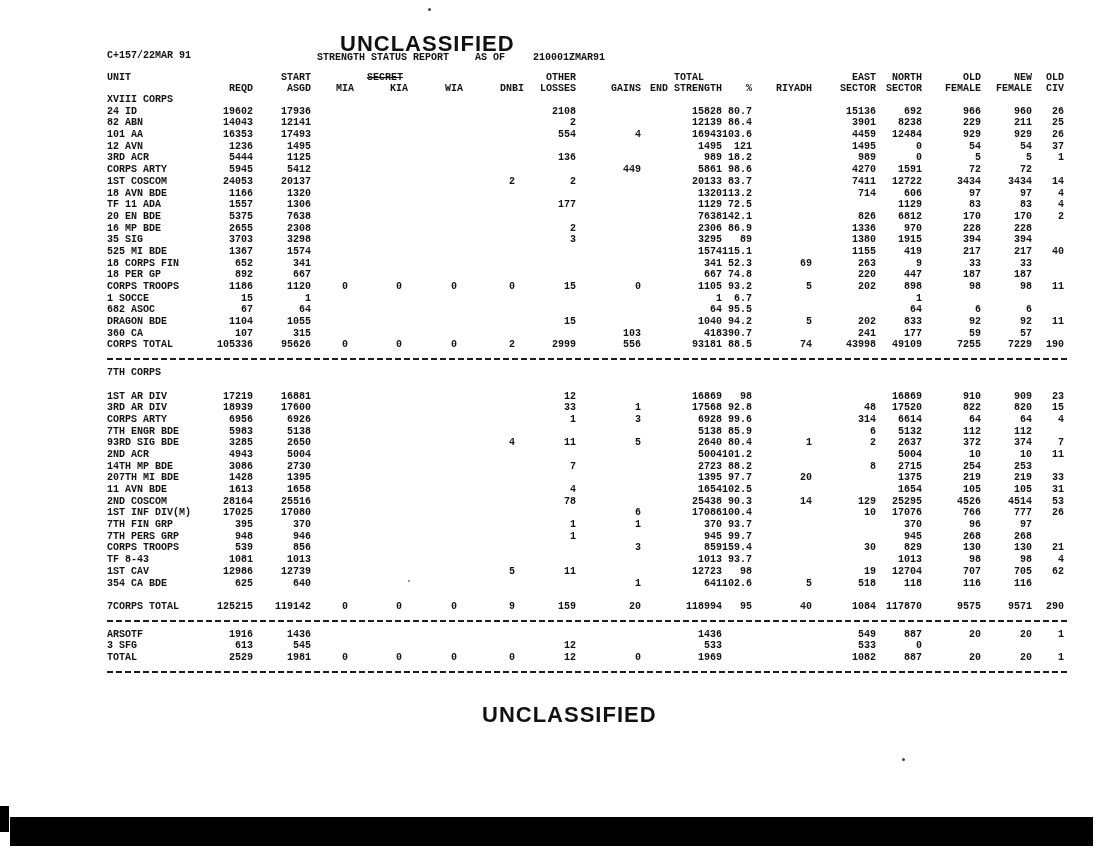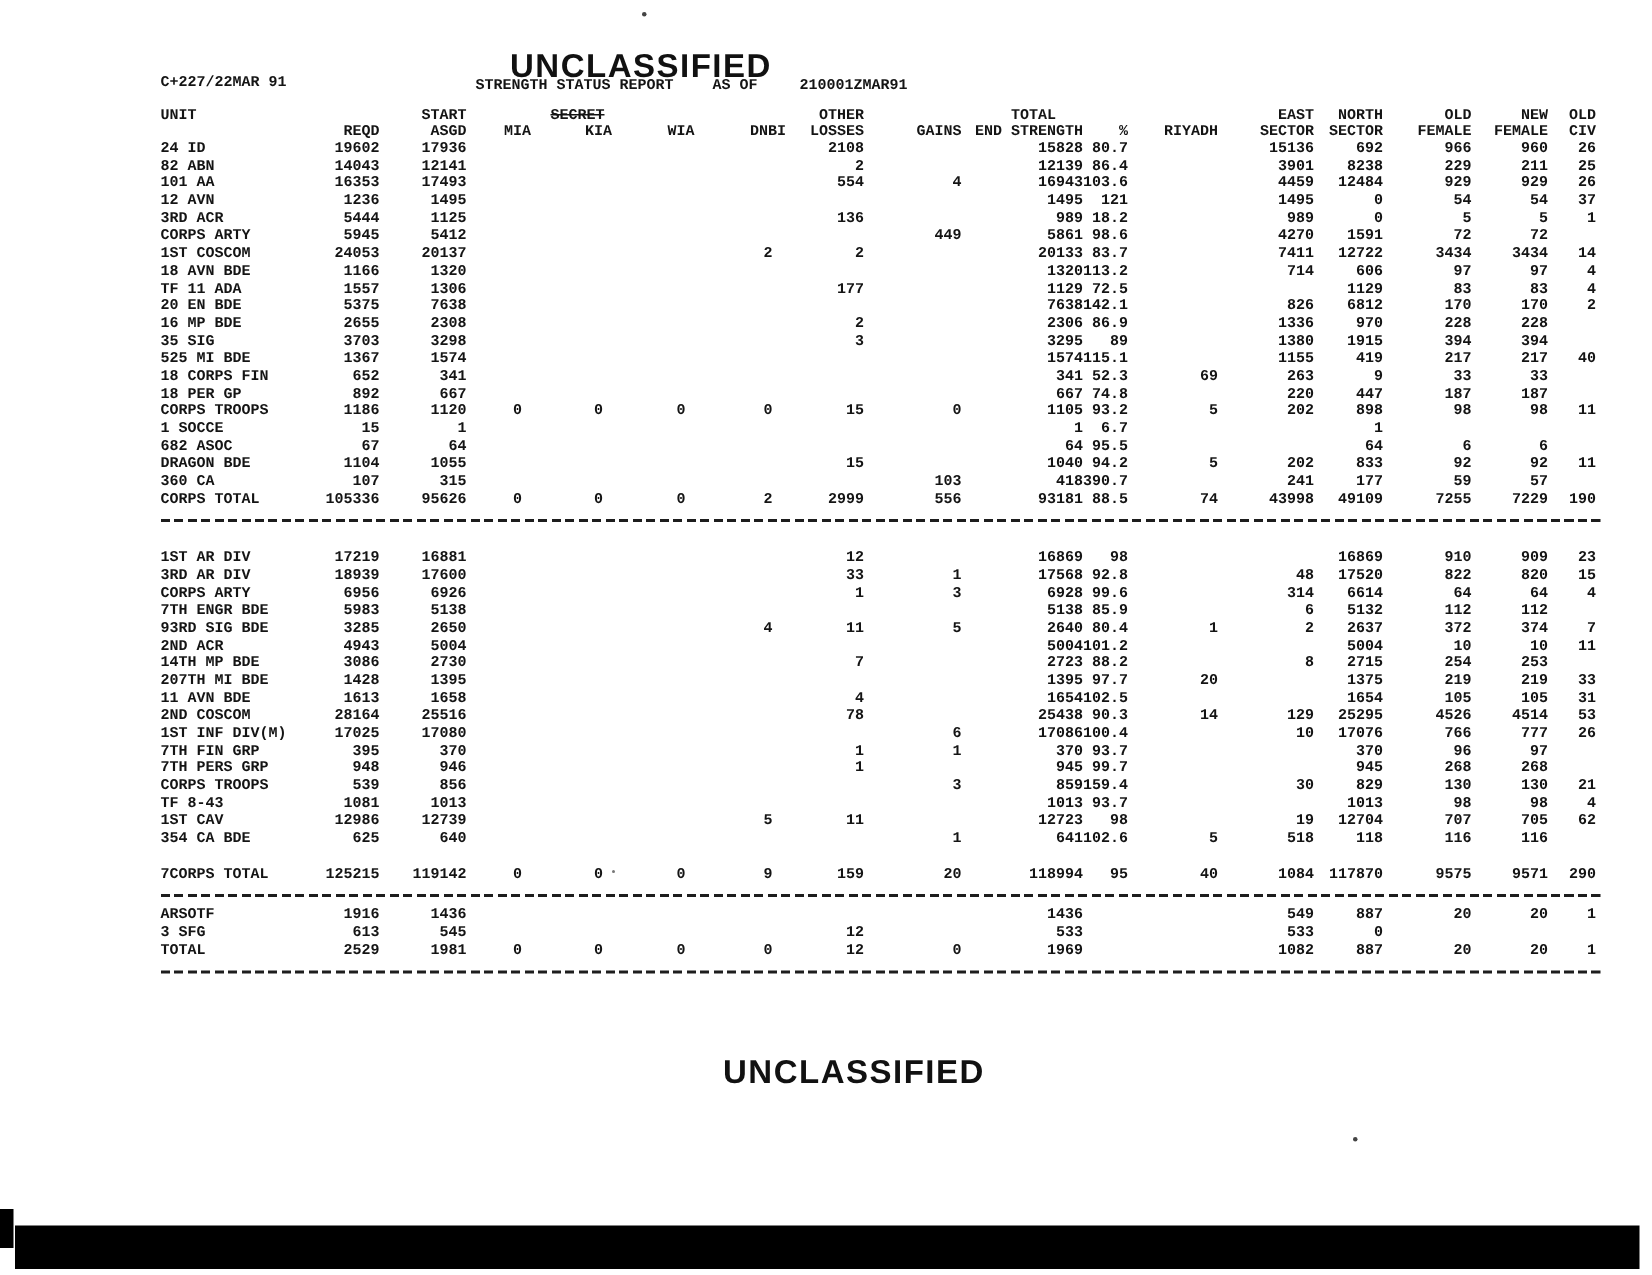--- a/index.html
+++ b/index.html
@@ -51,29 +51,30 @@
   .speck{position:absolute;background:#444;border-radius:50%;}
   .s1{left:428px;top:8px;width:3px;height:3px;}
   .s2{left:902px;top:758px;width:3px;height:3px;}
   .s3{left:408px;top:580px;width:2px;height:2px;background:#777;}
 </style>
 </head>
 <body>
 
 <div class="page">
 
-  <div class="doc-date">C+227/22MAR 91</div>
+  <div class="doc-date">C+157/22MAR 91</div>
 
   <div class="unclass-top">UNCLASSIFIED</div>
 
   <div class="report-line"><span>STRENGTH STATUS REPORT</span><span class="gap1">AS OF</span><span class="gap2">210001ZMAR91</span></div>
 
   <div id="table-root">
       <div class="hrow hl1"><div class="hcell align-left hcol-unit" style="width: 100px;"><span>UNIT</span></div><div class="hcell align-right hcol-reqd" style="width: 46px;"><span></span></div><div class="hcell align-right hcol-start-asgd" style="width: 58px;"><span>START</span></div><div class="hcell align-center hcol-mia" style="width: 68px;"><span></span></div><div class="hcell align-center hcol-kia" style="width: 40px;"><span class="strike">SECRET</span></div><div class="hcell align-center hcol-wia" style="width: 70px;"><span></span></div><div class="hcell align-center hcol-dnbi" style="width: 46px;"><span></span></div><div class="hcell align-right hcol-other-losses" style="width: 41px;"><span>OTHER</span></div><div class="hcell align-right hcol-gains" style="width: 65px;"><span></span></div><div class="hcell align-right hcol-end-strength" style="width: 81px;"><span>TOTAL</span></div><div class="hcell align-right hcol-pct" style="width: 30px;"><span></span></div><div class="hcell align-right hcol-riyadh" style="width: 60px;"><span></span></div><div class="hcell align-right hcol-east-sector" style="width: 64px;"><span>EAST</span></div><div class="hcell align-right hcol-north-sector" style="width: 46px;"><span>NORTH</span></div><div class="hcell align-right hcol-old-female" style="width: 59px;"><span>OLD</span></div><div class="hcell align-right hcol-new-female" style="width: 51px;"><span>NEW</span></div><div class="hcell align-right hcol-old-civ" style="width: 32px;"><span>OLD</span></div></div>
       <div class="hrow hl2"><div class="hcell align-left hcol-unit" style="width: 100px;"><span></span></div><div class="hcell align-right hcol-reqd" style="width: 46px;"><span>REQD</span></div><div class="hcell align-right hcol-start-asgd" style="width: 58px;"><span>ASGD</span></div><div class="hcell align-center hcol-mia" style="width: 68px;"><span>MIA</span></div><div class="hcell align-center hcol-kia" style="width: 40px;"><span>KIA</span></div><div class="hcell align-center hcol-wia" style="width: 70px;"><span>WIA</span></div><div class="hcell align-center hcol-dnbi" style="width: 46px;"><span>DNBI</span></div><div class="hcell align-right hcol-other-losses" style="width: 41px;"><span>LOSSES</span></div><div class="hcell align-right hcol-gains" style="width: 65px;"><span>GAINS</span></div><div class="hcell align-right hcol-end-strength" style="width: 81px;"><span>END STRENGTH</span></div><div class="hcell align-right hcol-pct" style="width: 30px;"><span>%</span></div><div class="hcell align-right hcol-riyadh" style="width: 60px;"><span>RIYADH</span></div><div class="hcell align-right hcol-east-sector" style="width: 64px;"><span>SECTOR</span></div><div class="hcell align-right hcol-north-sector" style="width: 46px;"><span>SECTOR</span></div><div class="hcell align-right hcol-old-female" style="width: 59px;"><span>FEMALE</span></div><div class="hcell align-right hcol-new-female" style="width: 51px;"><span>FEMALE</span></div><div class="hcell align-right hcol-old-civ" style="width: 32px;"><span>CIV</span></div></div>
+      <div class="section-title">XVIII CORPS</div>
       <div class="trow"><div class="tcell align-left" style="width: 100px;">24 ID</div><div class="tcell align-right" style="width: 46px;">19602</div><div class="tcell align-right" style="width: 58px;">17936</div><div class="tcell align-center" style="width: 68px;"></div><div class="tcell align-center" style="width: 40px;"></div><div class="tcell align-center" style="width: 70px;"></div><div class="tcell align-center" style="width: 46px;"></div><div class="tcell align-right" style="width: 41px;">2108</div><div class="tcell align-right" style="width: 65px;"></div><div class="tcell align-right" style="width: 81px;">15828</div><div class="tcell align-right" style="width: 30px;">80.7</div><div class="tcell align-right" style="width: 60px;"></div><div class="tcell align-right" style="width: 64px;">15136</div><div class="tcell align-right" style="width: 46px;">692</div><div class="tcell align-right" style="width: 59px;">966</div><div class="tcell align-right" style="width: 51px;">960</div><div class="tcell align-right" style="width: 32px;">26</div></div>
       <div class="trow"><div class="tcell align-left" style="width: 100px;">82 ABN</div><div class="tcell align-right" style="width: 46px;">14043</div><div class="tcell align-right" style="width: 58px;">12141</div><div class="tcell align-center" style="width: 68px;"></div><div class="tcell align-center" style="width: 40px;"></div><div class="tcell align-center" style="width: 70px;"></div><div class="tcell align-center" style="width: 46px;"></div><div class="tcell align-right" style="width: 41px;">2</div><div class="tcell align-right" style="width: 65px;"></div><div class="tcell align-right" style="width: 81px;">12139</div><div class="tcell align-right" style="width: 30px;">86.4</div><div class="tcell align-right" style="width: 60px;"></div><div class="tcell align-right" style="width: 64px;">3901</div><div class="tcell align-right" style="width: 46px;">8238</div><div class="tcell align-right" style="width: 59px;">229</div><div class="tcell align-right" style="width: 51px;">211</div><div class="tcell align-right" style="width: 32px;">25</div></div>
       <div class="trow"><div class="tcell align-left" style="width: 100px;">101 AA</div><div class="tcell align-right" style="width: 46px;">16353</div><div class="tcell align-right" style="width: 58px;">17493</div><div class="tcell align-center" style="width: 68px;"></div><div class="tcell align-center" style="width: 40px;"></div><div class="tcell align-center" style="width: 70px;"></div><div class="tcell align-center" style="width: 46px;"></div><div class="tcell align-right" style="width: 41px;">554</div><div class="tcell align-right" style="width: 65px;">4</div><div class="tcell align-right" style="width: 81px;">16943</div><div class="tcell align-right" style="width: 30px;">103.6</div><div class="tcell align-right" style="width: 60px;"></div><div class="tcell align-right" style="width: 64px;">4459</div><div class="tcell align-right" style="width: 46px;">12484</div><div class="tcell align-right" style="width: 59px;">929</div><div class="tcell align-right" style="width: 51px;">929</div><div class="tcell align-right" style="width: 32px;">26</div></div>
       <div class="trow"><div class="tcell align-left" style="width: 100px;">12 AVN</div><div class="tcell align-right" style="width: 46px;">1236</div><div class="tcell align-right" style="width: 58px;">1495</div><div class="tcell align-center" style="width: 68px;"></div><div class="tcell align-center" style="width: 40px;"></div><div class="tcell align-center" style="width: 70px;"></div><div class="tcell align-center" style="width: 46px;"></div><div class="tcell align-right" style="width: 41px;"></div><div class="tcell align-right" style="width: 65px;"></div><div class="tcell align-right" style="width: 81px;">1495</div><div class="tcell align-right" style="width: 30px;">121</div><div class="tcell align-right" style="width: 60px;"></div><div class="tcell align-right" style="width: 64px;">1495</div><div class="tcell align-right" style="width: 46px;">0</div><div class="tcell align-right" style="width: 59px;">54</div><div class="tcell align-right" style="width: 51px;">54</div><div class="tcell align-right" style="width: 32px;">37</div></div>
       <div class="trow"><div class="tcell align-left" style="width: 100px;">3RD ACR</div><div class="tcell align-right" style="width: 46px;">5444</div><div class="tcell align-right" style="width: 58px;">1125</div><div class="tcell align-center" style="width: 68px;"></div><div class="tcell align-center" style="width: 40px;"></div><div class="tcell align-center" style="width: 70px;"></div><div class="tcell align-center" style="width: 46px;"></div><div class="tcell align-right" style="width: 41px;">136</div><div class="tcell align-right" style="width: 65px;"></div><div class="tcell align-right" style="width: 81px;">989</div><div class="tcell align-right" style="width: 30px;">18.2</div><div class="tcell align-right" style="width: 60px;"></div><div class="tcell align-right" style="width: 64px;">989</div><div class="tcell align-right" style="width: 46px;">0</div><div class="tcell align-right" style="width: 59px;">5</div><div class="tcell align-right" style="width: 51px;">5</div><div class="tcell align-right" style="width: 32px;">1</div></div>
       <div class="trow"><div class="tcell align-left" style="width: 100px;">CORPS ARTY</div><div class="tcell align-right" style="width: 46px;">5945</div><div class="tcell align-right" style="width: 58px;">5412</div><div class="tcell align-center" style="width: 68px;"></div><div class="tcell align-center" style="width: 40px;"></div><div class="tcell align-center" style="width: 70px;"></div><div class="tcell align-center" style="width: 46px;"></div><div class="tcell align-right" style="width: 41px;"></div><div class="tcell align-right" style="width: 65px;">449</div><div class="tcell align-right" style="width: 81px;">5861</div><div class="tcell align-right" style="width: 30px;">98.6</div><div class="tcell align-right" style="width: 60px;"></div><div class="tcell align-right" style="width: 64px;">4270</div><div class="tcell align-right" style="width: 46px;">1591</div><div class="tcell align-right" style="width: 59px;">72</div><div class="tcell align-right" style="width: 51px;">72</div><div class="tcell align-right" style="width: 32px;"></div></div>
       <div class="trow"><div class="tcell align-left" style="width: 100px;">1ST COSCOM</div><div class="tcell align-right" style="width: 46px;">24053</div><div class="tcell align-right" style="width: 58px;">20137</div><div class="tcell align-center" style="width: 68px;"></div><div class="tcell align-center" style="width: 40px;"></div><div class="tcell align-center" style="width: 70px;"></div><div class="tcell align-center" style="width: 46px;">2</div><div class="tcell align-right" style="width: 41px;">2</div><div class="tcell align-right" style="width: 65px;"></div><div class="tcell align-right" style="width: 81px;">20133</div><div class="tcell align-right" style="width: 30px;">83.7</div><div class="tcell align-right" style="width: 60px;"></div><div class="tcell align-right" style="width: 64px;">7411</div><div class="tcell align-right" style="width: 46px;">12722</div><div class="tcell align-right" style="width: 59px;">3434</div><div class="tcell align-right" style="width: 51px;">3434</div><div class="tcell align-right" style="width: 32px;">14</div></div>
       <div class="trow"><div class="tcell align-left" style="width: 100px;">18 AVN BDE</div><div class="tcell align-right" style="width: 46px;">1166</div><div class="tcell align-right" style="width: 58px;">1320</div><div class="tcell align-center" style="width: 68px;"></div><div class="tcell align-center" style="width: 40px;"></div><div class="tcell align-center" style="width: 70px;"></div><div class="tcell align-center" style="width: 46px;"></div><div class="tcell align-right" style="width: 41px;"></div><div class="tcell align-right" style="width: 65px;"></div><div class="tcell align-right" style="width: 81px;">1320</div><div class="tcell align-right" style="width: 30px;">113.2</div><div class="tcell align-right" style="width: 60px;"></div><div class="tcell align-right" style="width: 64px;">714</div><div class="tcell align-right" style="width: 46px;">606</div><div class="tcell align-right" style="width: 59px;">97</div><div class="tcell align-right" style="width: 51px;">97</div><div class="tcell align-right" style="width: 32px;">4</div></div>
       <div class="trow"><div class="tcell align-left" style="width: 100px;">TF 11 ADA</div><div class="tcell align-right" style="width: 46px;">1557</div><div class="tcell align-right" style="width: 58px;">1306</div><div class="tcell align-center" style="width: 68px;"></div><div class="tcell align-center" style="width: 40px;"></div><div class="tcell align-center" style="width: 70px;"></div><div class="tcell align-center" style="width: 46px;"></div><div class="tcell align-right" style="width: 41px;">177</div><div class="tcell align-right" style="width: 65px;"></div><div class="tcell align-right" style="width: 81px;">1129</div><div class="tcell align-right" style="width: 30px;">72.5</div><div class="tcell align-right" style="width: 60px;"></div><div class="tcell align-right" style="width: 64px;"></div><div class="tcell align-right" style="width: 46px;">1129</div><div class="tcell align-right" style="width: 59px;">83</div><div class="tcell align-right" style="width: 51px;">83</div><div class="tcell align-right" style="width: 32px;">4</div></div>
       <div class="trow"><div class="tcell align-left" style="width: 100px;">20 EN BDE</div><div class="tcell align-right" style="width: 46px;">5375</div><div class="tcell align-right" style="width: 58px;">7638</div><div class="tcell align-center" style="width: 68px;"></div><div class="tcell align-center" style="width: 40px;"></div><div class="tcell align-center" style="width: 70px;"></div><div class="tcell align-center" style="width: 46px;"></div><div class="tcell align-right" style="width: 41px;"></div><div class="tcell align-right" style="width: 65px;"></div><div class="tcell align-right" style="width: 81px;">7638</div><div class="tcell align-right" style="width: 30px;">142.1</div><div class="tcell align-right" style="width: 60px;"></div><div class="tcell align-right" style="width: 64px;">826</div><div class="tcell align-right" style="width: 46px;">6812</div><div class="tcell align-right" style="width: 59px;">170</div><div class="tcell align-right" style="width: 51px;">170</div><div class="tcell align-right" style="width: 32px;">2</div></div>
@@ -82,20 +83,21 @@
       <div class="trow"><div class="tcell align-left" style="width: 100px;">525 MI BDE</div><div class="tcell align-right" style="width: 46px;">1367</div><div class="tcell align-right" style="width: 58px;">1574</div><div class="tcell align-center" style="width: 68px;"></div><div class="tcell align-center" style="width: 40px;"></div><div class="tcell align-center" style="width: 70px;"></div><div class="tcell align-center" style="width: 46px;"></div><div class="tcell align-right" style="width: 41px;"></div><div class="tcell align-right" style="width: 65px;"></div><div class="tcell align-right" style="width: 81px;">1574</div><div class="tcell align-right" style="width: 30px;">115.1</div><div class="tcell align-right" style="width: 60px;"></div><div class="tcell align-right" style="width: 64px;">1155</div><div class="tcell align-right" style="width: 46px;">419</div><div class="tcell align-right" style="width: 59px;">217</div><div class="tcell align-right" style="width: 51px;">217</div><div class="tcell align-right" style="width: 32px;">40</div></div>
       <div class="trow"><div class="tcell align-left" style="width: 100px;">18 CORPS FIN</div><div class="tcell align-right" style="width: 46px;">652</div><div class="tcell align-right" style="width: 58px;">341</div><div class="tcell align-center" style="width: 68px;"></div><div class="tcell align-center" style="width: 40px;"></div><div class="tcell align-center" style="width: 70px;"></div><div class="tcell align-center" style="width: 46px;"></div><div class="tcell align-right" style="width: 41px;"></div><div class="tcell align-right" style="width: 65px;"></div><div class="tcell align-right" style="width: 81px;">341</div><div class="tcell align-right" style="width: 30px;">52.3</div><div class="tcell align-right" style="width: 60px;">69</div><div class="tcell align-right" style="width: 64px;">263</div><div class="tcell align-right" style="width: 46px;">9</div><div class="tcell align-right" style="width: 59px;">33</div><div class="tcell align-right" style="width: 51px;">33</div><div class="tcell align-right" style="width: 32px;"></div></div>
       <div class="trow"><div class="tcell align-left" style="width: 100px;">18 PER GP</div><div class="tcell align-right" style="width: 46px;">892</div><div class="tcell align-right" style="width: 58px;">667</div><div class="tcell align-center" style="width: 68px;"></div><div class="tcell align-center" style="width: 40px;"></div><div class="tcell align-center" style="width: 70px;"></div><div class="tcell align-center" style="width: 46px;"></div><div class="tcell align-right" style="width: 41px;"></div><div class="tcell align-right" style="width: 65px;"></div><div class="tcell align-right" style="width: 81px;">667</div><div class="tcell align-right" style="width: 30px;">74.8</div><div class="tcell align-right" style="width: 60px;"></div><div class="tcell align-right" style="width: 64px;">220</div><div class="tcell align-right" style="width: 46px;">447</div><div class="tcell align-right" style="width: 59px;">187</div><div class="tcell align-right" style="width: 51px;">187</div><div class="tcell align-right" style="width: 32px;"></div></div>
       <div class="trow"><div class="tcell align-left" style="width: 100px;">CORPS TROOPS</div><div class="tcell align-right" style="width: 46px;">1186</div><div class="tcell align-right" style="width: 58px;">1120</div><div class="tcell align-center" style="width: 68px;">0</div><div class="tcell align-center" style="width: 40px;">0</div><div class="tcell align-center" style="width: 70px;">0</div><div class="tcell align-center" style="width: 46px;">0</div><div class="tcell align-right" style="width: 41px;">15</div><div class="tcell align-right" style="width: 65px;">0</div><div class="tcell align-right" style="width: 81px;">1105</div><div class="tcell align-right" style="width: 30px;">93.2</div><div class="tcell align-right" style="width: 60px;">5</div><div class="tcell align-right" style="width: 64px;">202</div><div class="tcell align-right" style="width: 46px;">898</div><div class="tcell align-right" style="width: 59px;">98</div><div class="tcell align-right" style="width: 51px;">98</div><div class="tcell align-right" style="width: 32px;">11</div></div>
       <div class="trow"><div class="tcell align-left" style="width: 100px;">1 SOCCE</div><div class="tcell align-right" style="width: 46px;">15</div><div class="tcell align-right" style="width: 58px;">1</div><div class="tcell align-center" style="width: 68px;"></div><div class="tcell align-center" style="width: 40px;"></div><div class="tcell align-center" style="width: 70px;"></div><div class="tcell align-center" style="width: 46px;"></div><div class="tcell align-right" style="width: 41px;"></div><div class="tcell align-right" style="width: 65px;"></div><div class="tcell align-right" style="width: 81px;">1</div><div class="tcell align-right" style="width: 30px;">6.7</div><div class="tcell align-right" style="width: 60px;"></div><div class="tcell align-right" style="width: 64px;"></div><div class="tcell align-right" style="width: 46px;">1</div><div class="tcell align-right" style="width: 59px;"></div><div class="tcell align-right" style="width: 51px;"></div><div class="tcell align-right" style="width: 32px;"></div></div>
       <div class="trow"><div class="tcell align-left" style="width: 100px;">682 ASOC</div><div class="tcell align-right" style="width: 46px;">67</div><div class="tcell align-right" style="width: 58px;">64</div><div class="tcell align-center" style="width: 68px;"></div><div class="tcell align-center" style="width: 40px;"></div><div class="tcell align-center" style="width: 70px;"></div><div class="tcell align-center" style="width: 46px;"></div><div class="tcell align-right" style="width: 41px;"></div><div class="tcell align-right" style="width: 65px;"></div><div class="tcell align-right" style="width: 81px;">64</div><div class="tcell align-right" style="width: 30px;">95.5</div><div class="tcell align-right" style="width: 60px;"></div><div class="tcell align-right" style="width: 64px;"></div><div class="tcell align-right" style="width: 46px;">64</div><div class="tcell align-right" style="width: 59px;">6</div><div class="tcell align-right" style="width: 51px;">6</div><div class="tcell align-right" style="width: 32px;"></div></div>
       <div class="trow"><div class="tcell align-left" style="width: 100px;">DRAGON BDE</div><div class="tcell align-right" style="width: 46px;">1104</div><div class="tcell align-right" style="width: 58px;">1055</div><div class="tcell align-center" style="width: 68px;"></div><div class="tcell align-center" style="width: 40px;"></div><div class="tcell align-center" style="width: 70px;"></div><div class="tcell align-center" style="width: 46px;"></div><div class="tcell align-right" style="width: 41px;">15</div><div class="tcell align-right" style="width: 65px;"></div><div class="tcell align-right" style="width: 81px;">1040</div><div class="tcell align-right" style="width: 30px;">94.2</div><div class="tcell align-right" style="width: 60px;">5</div><div class="tcell align-right" style="width: 64px;">202</div><div class="tcell align-right" style="width: 46px;">833</div><div class="tcell align-right" style="width: 59px;">92</div><div class="tcell align-right" style="width: 51px;">92</div><div class="tcell align-right" style="width: 32px;">11</div></div>
       <div class="trow"><div class="tcell align-left" style="width: 100px;">360 CA</div><div class="tcell align-right" style="width: 46px;">107</div><div class="tcell align-right" style="width: 58px;">315</div><div class="tcell align-center" style="width: 68px;"></div><div class="tcell align-center" style="width: 40px;"></div><div class="tcell align-center" style="width: 70px;"></div><div class="tcell align-center" style="width: 46px;"></div><div class="tcell align-right" style="width: 41px;"></div><div class="tcell align-right" style="width: 65px;">103</div><div class="tcell align-right" style="width: 81px;">418</div><div class="tcell align-right" style="width: 30px;">390.7</div><div class="tcell align-right" style="width: 60px;"></div><div class="tcell align-right" style="width: 64px;">241</div><div class="tcell align-right" style="width: 46px;">177</div><div class="tcell align-right" style="width: 59px;">59</div><div class="tcell align-right" style="width: 51px;">57</div><div class="tcell align-right" style="width: 32px;"></div></div>
       <div class="trow"><div class="tcell align-left" style="width: 100px;">CORPS TOTAL</div><div class="tcell align-right" style="width: 46px;">105336</div><div class="tcell align-right" style="width: 58px;">95626</div><div class="tcell align-center" style="width: 68px;">0</div><div class="tcell align-center" style="width: 40px;">0</div><div class="tcell align-center" style="width: 70px;">0</div><div class="tcell align-center" style="width: 46px;">2</div><div class="tcell align-right" style="width: 41px;">2999</div><div class="tcell align-right" style="width: 65px;">556</div><div class="tcell align-right" style="width: 81px;">93181</div><div class="tcell align-right" style="width: 30px;">88.5</div><div class="tcell align-right" style="width: 60px;">74</div><div class="tcell align-right" style="width: 64px;">43998</div><div class="tcell align-right" style="width: 46px;">49109</div><div class="tcell align-right" style="width: 59px;">7255</div><div class="tcell align-right" style="width: 51px;">7229</div><div class="tcell align-right" style="width: 32px;">190</div></div>
       <div class="divider"></div>
+      <div class="section-title">7TH CORPS</div>
       <div class="spacer"></div>
       <div class="trow"><div class="tcell align-left" style="width: 100px;">1ST AR DIV</div><div class="tcell align-right" style="width: 46px;">17219</div><div class="tcell align-right" style="width: 58px;">16881</div><div class="tcell align-center" style="width: 68px;"></div><div class="tcell align-center" style="width: 40px;"></div><div class="tcell align-center" style="width: 70px;"></div><div class="tcell align-center" style="width: 46px;"></div><div class="tcell align-right" style="width: 41px;">12</div><div class="tcell align-right" style="width: 65px;"></div><div class="tcell align-right" style="width: 81px;">16869</div><div class="tcell align-right" style="width: 30px;">98</div><div class="tcell align-right" style="width: 60px;"></div><div class="tcell align-right" style="width: 64px;"></div><div class="tcell align-right" style="width: 46px;">16869</div><div class="tcell align-right" style="width: 59px;">910</div><div class="tcell align-right" style="width: 51px;">909</div><div class="tcell align-right" style="width: 32px;">23</div></div>
       <div class="trow"><div class="tcell align-left" style="width: 100px;">3RD AR DIV</div><div class="tcell align-right" style="width: 46px;">18939</div><div class="tcell align-right" style="width: 58px;">17600</div><div class="tcell align-center" style="width: 68px;"></div><div class="tcell align-center" style="width: 40px;"></div><div class="tcell align-center" style="width: 70px;"></div><div class="tcell align-center" style="width: 46px;"></div><div class="tcell align-right" style="width: 41px;">33</div><div class="tcell align-right" style="width: 65px;">1</div><div class="tcell align-right" style="width: 81px;">17568</div><div class="tcell align-right" style="width: 30px;">92.8</div><div class="tcell align-right" style="width: 60px;"></div><div class="tcell align-right" style="width: 64px;">48</div><div class="tcell align-right" style="width: 46px;">17520</div><div class="tcell align-right" style="width: 59px;">822</div><div class="tcell align-right" style="width: 51px;">820</div><div class="tcell align-right" style="width: 32px;">15</div></div>
       <div class="trow"><div class="tcell align-left" style="width: 100px;">CORPS ARTY</div><div class="tcell align-right" style="width: 46px;">6956</div><div class="tcell align-right" style="width: 58px;">6926</div><div class="tcell align-center" style="width: 68px;"></div><div class="tcell align-center" style="width: 40px;"></div><div class="tcell align-center" style="width: 70px;"></div><div class="tcell align-center" style="width: 46px;"></div><div class="tcell align-right" style="width: 41px;">1</div><div class="tcell align-right" style="width: 65px;">3</div><div class="tcell align-right" style="width: 81px;">6928</div><div class="tcell align-right" style="width: 30px;">99.6</div><div class="tcell align-right" style="width: 60px;"></div><div class="tcell align-right" style="width: 64px;">314</div><div class="tcell align-right" style="width: 46px;">6614</div><div class="tcell align-right" style="width: 59px;">64</div><div class="tcell align-right" style="width: 51px;">64</div><div class="tcell align-right" style="width: 32px;">4</div></div>
       <div class="trow"><div class="tcell align-left" style="width: 100px;">7TH ENGR BDE</div><div class="tcell align-right" style="width: 46px;">5983</div><div class="tcell align-right" style="width: 58px;">5138</div><div class="tcell align-center" style="width: 68px;"></div><div class="tcell align-center" style="width: 40px;"></div><div class="tcell align-center" style="width: 70px;"></div><div class="tcell align-center" style="width: 46px;"></div><div class="tcell align-right" style="width: 41px;"></div><div class="tcell align-right" style="width: 65px;"></div><div class="tcell align-right" style="width: 81px;">5138</div><div class="tcell align-right" style="width: 30px;">85.9</div><div class="tcell align-right" style="width: 60px;"></div><div class="tcell align-right" style="width: 64px;">6</div><div class="tcell align-right" style="width: 46px;">5132</div><div class="tcell align-right" style="width: 59px;">112</div><div class="tcell align-right" style="width: 51px;">112</div><div class="tcell align-right" style="width: 32px;"></div></div>
       <div class="trow"><div class="tcell align-left" style="width: 100px;">93RD SIG BDE</div><div class="tcell align-right" style="width: 46px;">3285</div><div class="tcell align-right" style="width: 58px;">2650</div><div class="tcell align-center" style="width: 68px;"></div><div class="tcell align-center" style="width: 40px;"></div><div class="tcell align-center" style="width: 70px;"></div><div class="tcell align-center" style="width: 46px;">4</div><div class="tcell align-right" style="width: 41px;">11</div><div class="tcell align-right" style="width: 65px;">5</div><div class="tcell align-right" style="width: 81px;">2640</div><div class="tcell align-right" style="width: 30px;">80.4</div><div class="tcell align-right" style="width: 60px;">1</div><div class="tcell align-right" style="width: 64px;">2</div><div class="tcell align-right" style="width: 46px;">2637</div><div class="tcell align-right" style="width: 59px;">372</div><div class="tcell align-right" style="width: 51px;">374</div><div class="tcell align-right" style="width: 32px;">7</div></div>
       <div class="trow"><div class="tcell align-left" style="width: 100px;">2ND ACR</div><div class="tcell align-right" style="width: 46px;">4943</div><div class="tcell align-right" style="width: 58px;">5004</div><div class="tcell align-center" style="width: 68px;"></div><div class="tcell align-center" style="width: 40px;"></div><div class="tcell align-center" style="width: 70px;"></div><div class="tcell align-center" style="width: 46px;"></div><div class="tcell align-right" style="width: 41px;"></div><div class="tcell align-right" style="width: 65px;"></div><div class="tcell align-right" style="width: 81px;">5004</div><div class="tcell align-right" style="width: 30px;">101.2</div><div class="tcell align-right" style="width: 60px;"></div><div class="tcell align-right" style="width: 64px;"></div><div class="tcell align-right" style="width: 46px;">5004</div><div class="tcell align-right" style="width: 59px;">10</div><div class="tcell align-right" style="width: 51px;">10</div><div class="tcell align-right" style="width: 32px;">11</div></div>
       <div class="trow"><div class="tcell align-left" style="width: 100px;">14TH MP BDE</div><div class="tcell align-right" style="width: 46px;">3086</div><div class="tcell align-right" style="width: 58px;">2730</div><div class="tcell align-center" style="width: 68px;"></div><div class="tcell align-center" style="width: 40px;"></div><div class="tcell align-center" style="width: 70px;"></div><div class="tcell align-center" style="width: 46px;"></div><div class="tcell align-right" style="width: 41px;">7</div><div class="tcell align-right" style="width: 65px;"></div><div class="tcell align-right" style="width: 81px;">2723</div><div class="tcell align-right" style="width: 30px;">88.2</div><div class="tcell align-right" style="width: 60px;"></div><div class="tcell align-right" style="width: 64px;">8</div><div class="tcell align-right" style="width: 46px;">2715</div><div class="tcell align-right" style="width: 59px;">254</div><div class="tcell align-right" style="width: 51px;">253</div><div class="tcell align-right" style="width: 32px;"></div></div>
       <div class="trow"><div class="tcell align-left" style="width: 100px;">207TH MI BDE</div><div class="tcell align-right" style="width: 46px;">1428</div><div class="tcell align-right" style="width: 58px;">1395</div><div class="tcell align-center" style="width: 68px;"></div><div class="tcell align-center" style="width: 40px;"></div><div class="tcell align-center" style="width: 70px;"></div><div class="tcell align-center" style="width: 46px;"></div><div class="tcell align-right" style="width: 41px;"></div><div class="tcell align-right" style="width: 65px;"></div><div class="tcell align-right" style="width: 81px;">1395</div><div class="tcell align-right" style="width: 30px;">97.7</div><div class="tcell align-right" style="width: 60px;">20</div><div class="tcell align-right" style="width: 64px;"></div><div class="tcell align-right" style="width: 46px;">1375</div><div class="tcell align-right" style="width: 59px;">219</div><div class="tcell align-right" style="width: 51px;">219</div><div class="tcell align-right" style="width: 32px;">33</div></div>
       <div class="trow"><div class="tcell align-left" style="width: 100px;">11 AVN BDE</div><div class="tcell align-right" style="width: 46px;">1613</div><div class="tcell align-right" style="width: 58px;">1658</div><div class="tcell align-center" style="width: 68px;"></div><div class="tcell align-center" style="width: 40px;"></div><div class="tcell align-center" style="width: 70px;"></div><div class="tcell align-center" style="width: 46px;"></div><div class="tcell align-right" style="width: 41px;">4</div><div class="tcell align-right" style="width: 65px;"></div><div class="tcell align-right" style="width: 81px;">1654</div><div class="tcell align-right" style="width: 30px;">102.5</div><div class="tcell align-right" style="width: 60px;"></div><div class="tcell align-right" style="width: 64px;"></div><div class="tcell align-right" style="width: 46px;">1654</div><div class="tcell align-right" style="width: 59px;">105</div><div class="tcell align-right" style="width: 51px;">105</div><div class="tcell align-right" style="width: 32px;">31</div></div>

